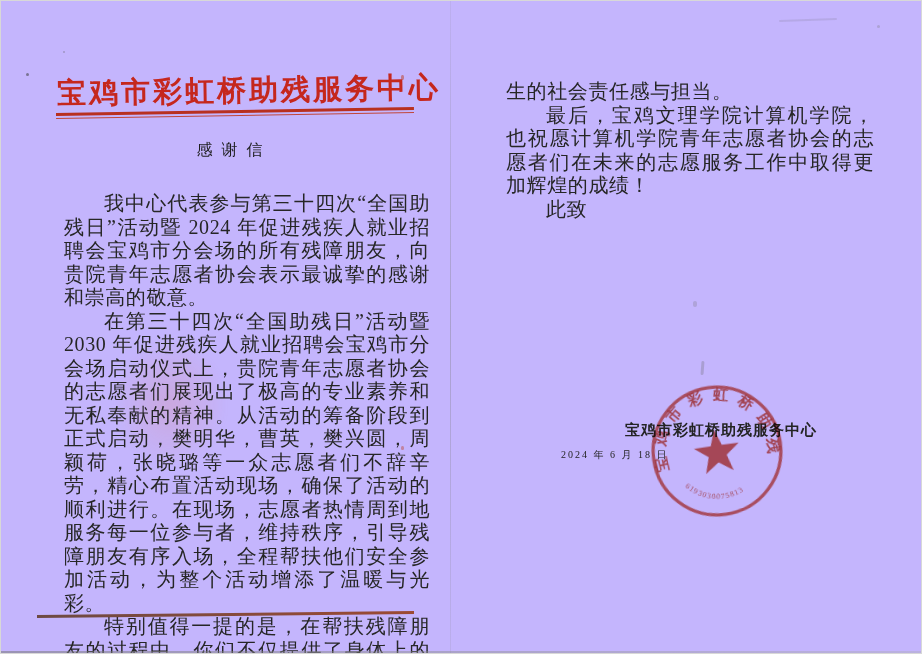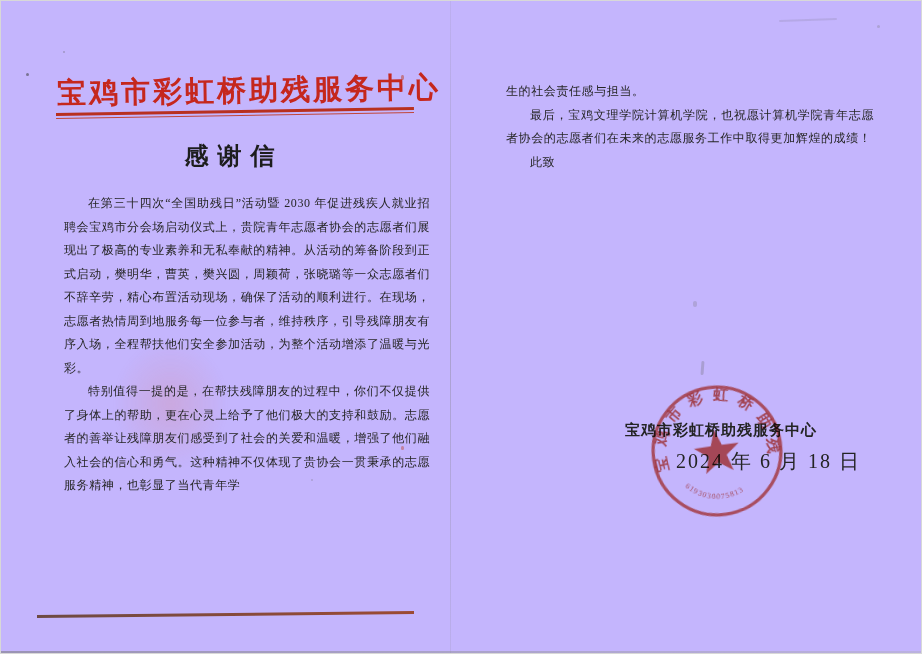--- a/index.html
+++ b/index.html
@@ -14,25 +14,25 @@
     position:absolute;left:56px;top:70px;width:370px;
     font-size:29px;font-weight:bold;color:#c5271d;
     letter-spacing:3px;white-space:nowrap;
     transform:rotate(-0.9deg);
   }
   .header-rule{position:absolute;left:55px;top:109px;width:358px;transform:rotate(-1deg);}
   .header-rule .thick{height:3px;background:#b8301f;}
   .header-rule .thin{height:1px;background:#c1473a;margin-top:1.5px;}
   .letter-title{
     position:absolute;left:63px;top:139px;width:340px;
-    text-align:center;font-size:24px;font-weight:bold;color:#1d1d1d;
+    text-align:center;font-size:16px;font-weight:normal;color:#1d1d1d;
     letter-spacing:9px;
   }
   .body-block{
-    position:absolute;color:#262626;font-size:12px;line-height:23.5px;
+    position:absolute;color:#262626;font-size:20px;line-height:23.5px;
     letter-spacing:0.6px;text-align:justify;
   }
   .body-left{left:63px;top:191px;width:366px;}
   .body-right{left:505px;top:79px;width:368px;}
   .body-block p{margin:0;text-indent:2em;}
   .body-block p.no-indent{text-indent:0;}
   .footer-rule{
     position:absolute;left:36px;top:612px;width:377px;height:2.5px;
     background:linear-gradient(to right,#6d4a43,#9c4a33);
     transform:rotate(-0.6deg);
@@ -48,22 +48,22 @@
   .fold-crease{
     position:absolute;left:449px;top:0;width:1px;height:654px;
     background:linear-gradient(to bottom,rgba(120,120,120,0.10),rgba(120,120,120,0.35),rgba(120,120,120,0.12));
   }
   
   .signature-org{
     position:absolute;left:570px;top:420px;width:300px;text-align:center;
     font-size:15px;color:#242424;letter-spacing:1px;font-weight:bold;
   }
   .signature-date{
-    position:absolute;left:560px;top:447px;width:300px;text-align:right;
-    font-size:20px;color:#242424;letter-spacing:2px;
+    position:absolute;left:560px;top:447px;width:300px;text-align:left;
+    font-size:10px;color:#242424;letter-spacing:2px;
   }
   
   .stamp{
     position:absolute;left:646px;top:380px;width:140px;height:140px;
     transform:rotate(-8deg);
     filter:blur(0.4px);opacity:0.88;mix-blend-mode:multiply;
   }
   .stamp text{font-family:"Liberation Serif","DejaVu Serif",serif;}
   
   .speck{position:absolute;border-radius:50%;}
@@ -94,20 +94,21 @@
   <div class="header-rule">
     <div class="thick"></div>
     <div class="thin"></div>
   </div>
 
   <div class="letter-title">感谢信</div>
 
   <div class="bleed-stamp"></div>
 
   <div class="body-block body-left">
+    <p>我中心代表参与第三十四次“全国助残日”活动暨 2024 年促进残疾人就业招聘会宝鸡市分会场的所有残障朋友，向贵院青年志愿者协会表示最诚挚的感谢和崇高的敬意。</p>
     <p>在第三十四次“全国助残日”活动暨 2030 年促进残疾人就业招聘会宝鸡市分会场启动仪式上，贵院青年志愿者协会的志愿者们展现出了极高的专业素养和无私奉献的精神。从活动的筹备阶段到正式启动，樊明华，曹英，樊兴圆，周颖荷，张晓璐等一众志愿者们不辞辛劳，精心布置活动现场，确保了活动的顺利进行。在现场，志愿者热情周到地服务每一位参与者，维持秩序，引导残障朋友有序入场，全程帮扶他们安全参加活动，为整个活动增添了温暖与光彩。</p>
     <p>特别值得一提的是，在帮扶残障朋友的过程中，你们不仅提供了身体上的帮助，更在心灵上给予了他们极大的支持和鼓励。志愿者的善举让残障朋友们感受到了社会的关爱和温暖，增强了他们融入社会的信心和勇气。这种精神不仅体现了贵协会一贯秉承的志愿服务精神，也彰显了当代青年学</p>
   </div>
 
   <div class="footer-rule"></div>
 
   <div class="fold-crease"></div>
 
   <div class="body-block body-right">
     <p class="no-indent">生的社会责任感与担当。</p>

